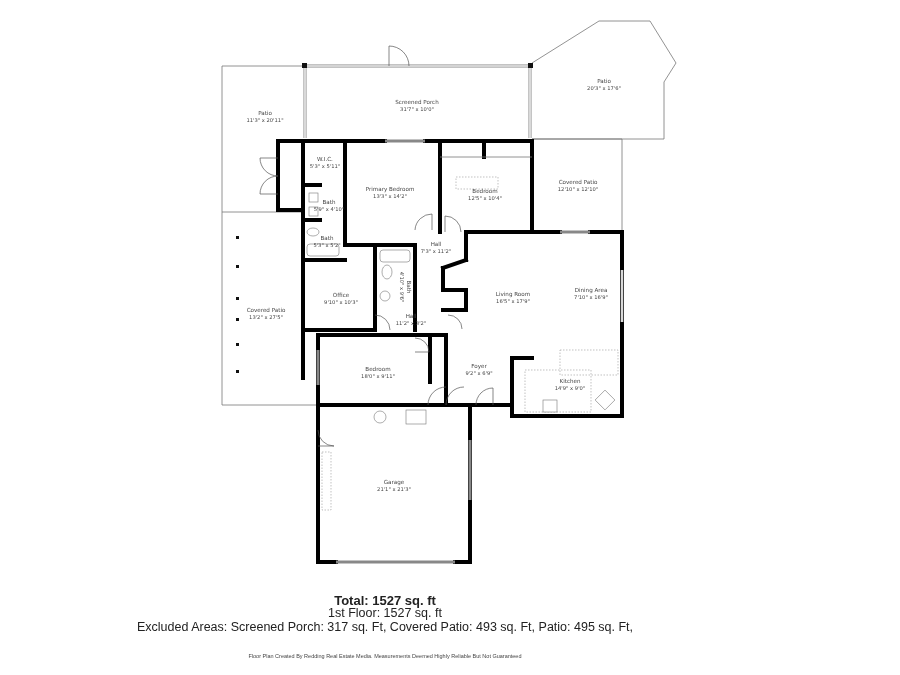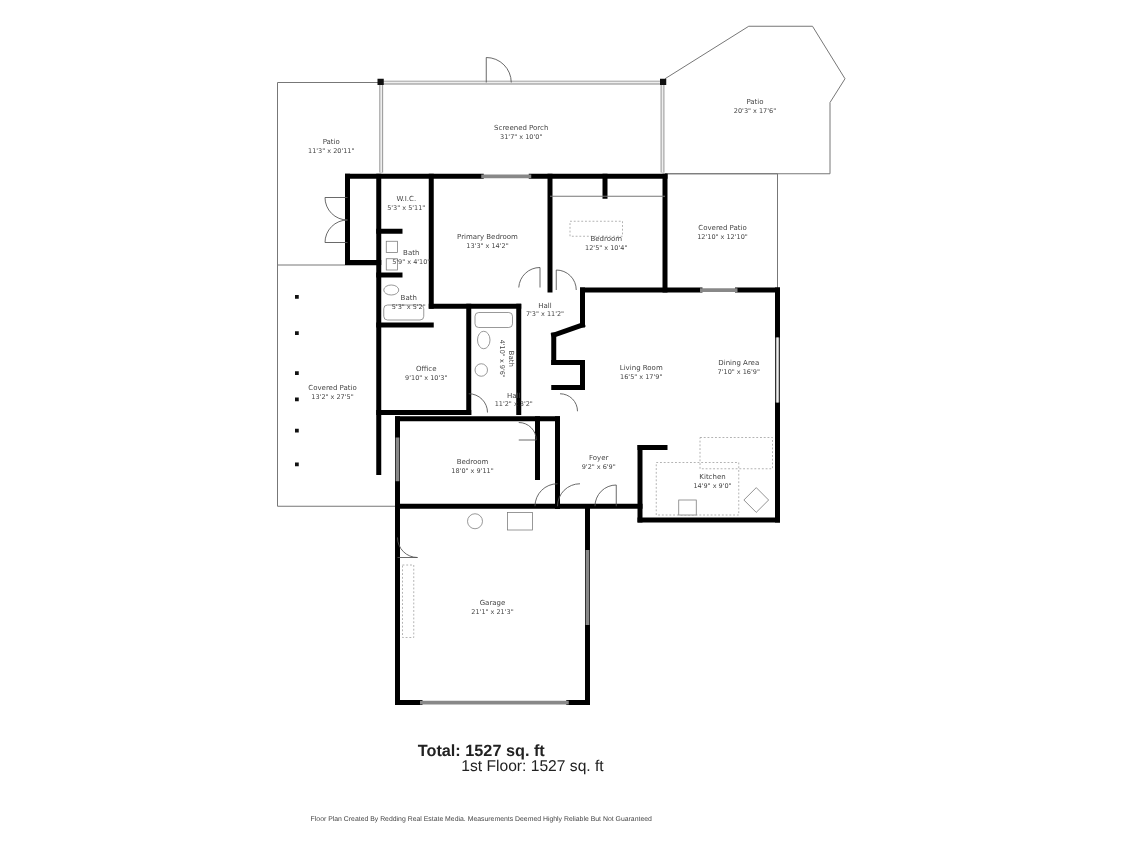--- a/index.html
+++ b/index.html
@@ -10,21 +10,21 @@
   .wall { stroke: #000; stroke-width: 4; fill: none; stroke-linecap: square; }
   .thin { stroke: #777; stroke-width: 0.8; fill: none; }
   .window { stroke: #888; stroke-width: 3; fill: none; }
   .window-inner { stroke: #eee; stroke-width: 1.6; fill: none; }
   .door { stroke: #555; stroke-width: 0.7; fill: none; }
   .fixture { stroke: #777; stroke-width: 0.6; fill: #fff; }
   .dash { stroke: #999; stroke-width: 0.6; fill: none; stroke-dasharray: 1.5 1.5; }
   .post { fill: #111; }
   .summary { position: absolute; left: 0; width: 770px; text-align: center; color: #222; }
   .total { top: 593px; font-size: 13px; font-weight: bold; }
-  .floor { top: 606px; font-size: 12.5px; margin-left: 41px; }
+  .floor { top: 606px; font-size: 12.5px; }
   .excluded { top: 620px; font-size: 12.5px; line-height: 14px; }
   .credit { top: 653px; font-size: 5.5px; color: #444; }
 </style>
 </head>
 <body>
 
 <svg id="plan" viewBox="0 0 900 675" xmlns="http://www.w3.org/2000/svg">
 
   <g>
 
@@ -215,14 +215,15 @@
     <text class="room-dim" x="570" y="390">14'9" x 9'0"</text>
 
     <text class="room-label" x="394" y="484">Garage</text>
     <text class="room-dim" x="394" y="491">21'1" x 21'3"</text>
   </g>
 </svg>
 
 <div class="summary total">Total: 1527 sq. ft</div>
 <div class="summary floor">1st Floor: 1527 sq. ft</div>
 <div class="summary excluded">
+  <div>Excluded Areas: Screened Porch: 317 sq. Ft, Covered Patio: 493 sq. Ft, Patio: 495 sq. Ft,</div>
 </div>
 <div class="summary credit">Floor Plan Created By Redding Real Estate Media. Measurements Deemed Highly Reliable But Not Guaranteed</div>
 
 </body></html>

